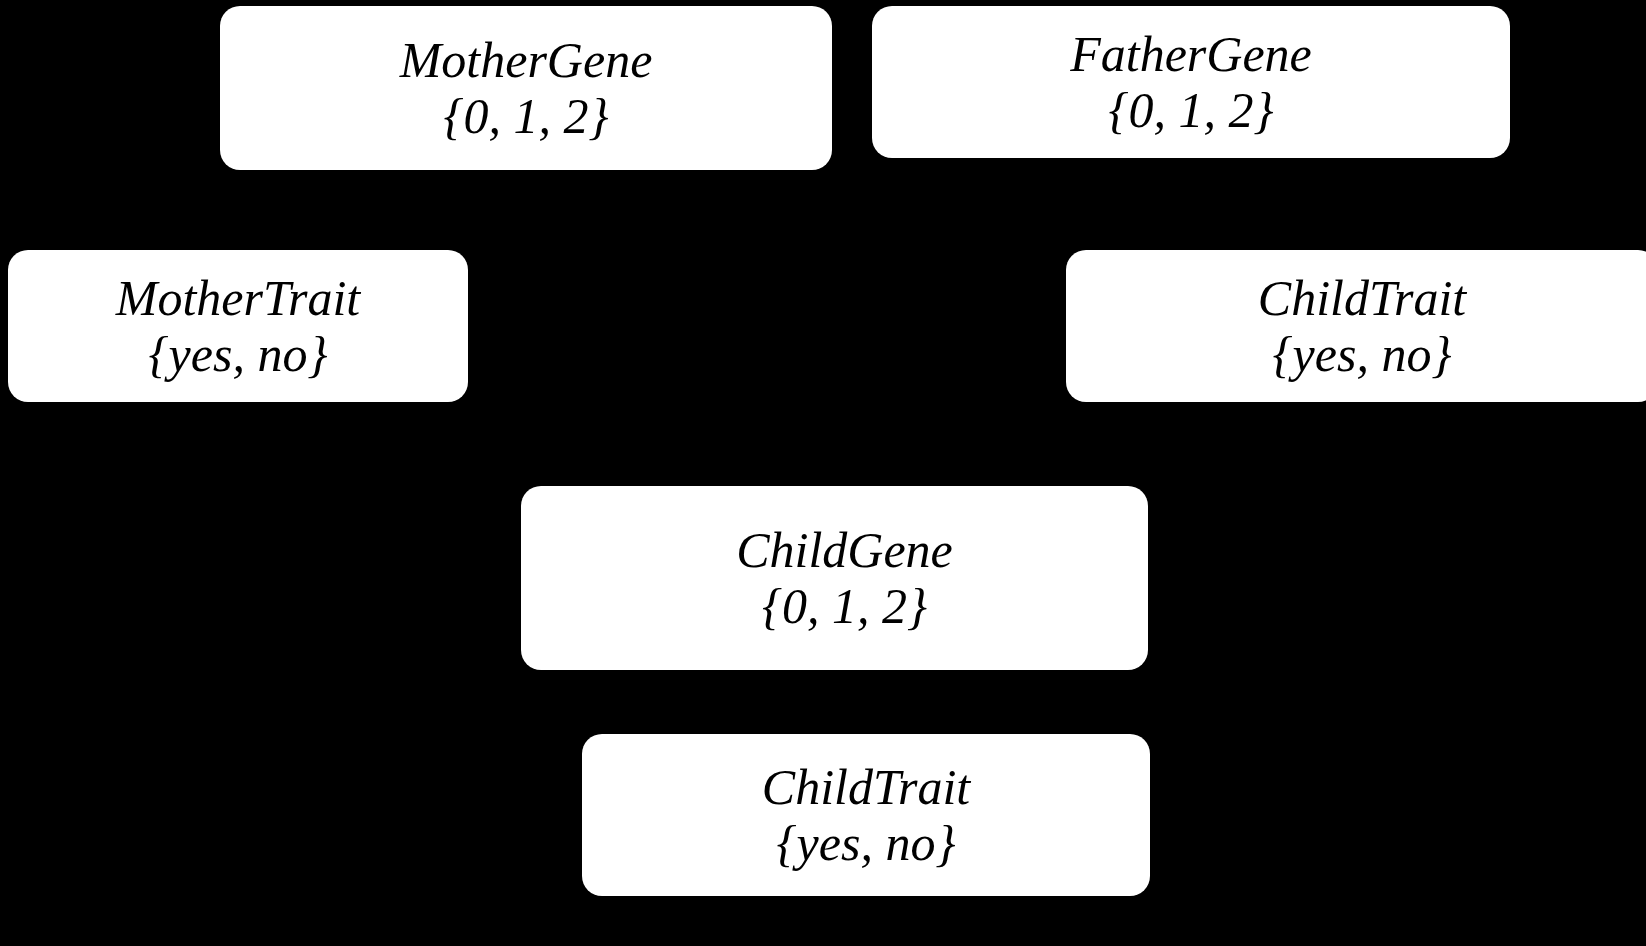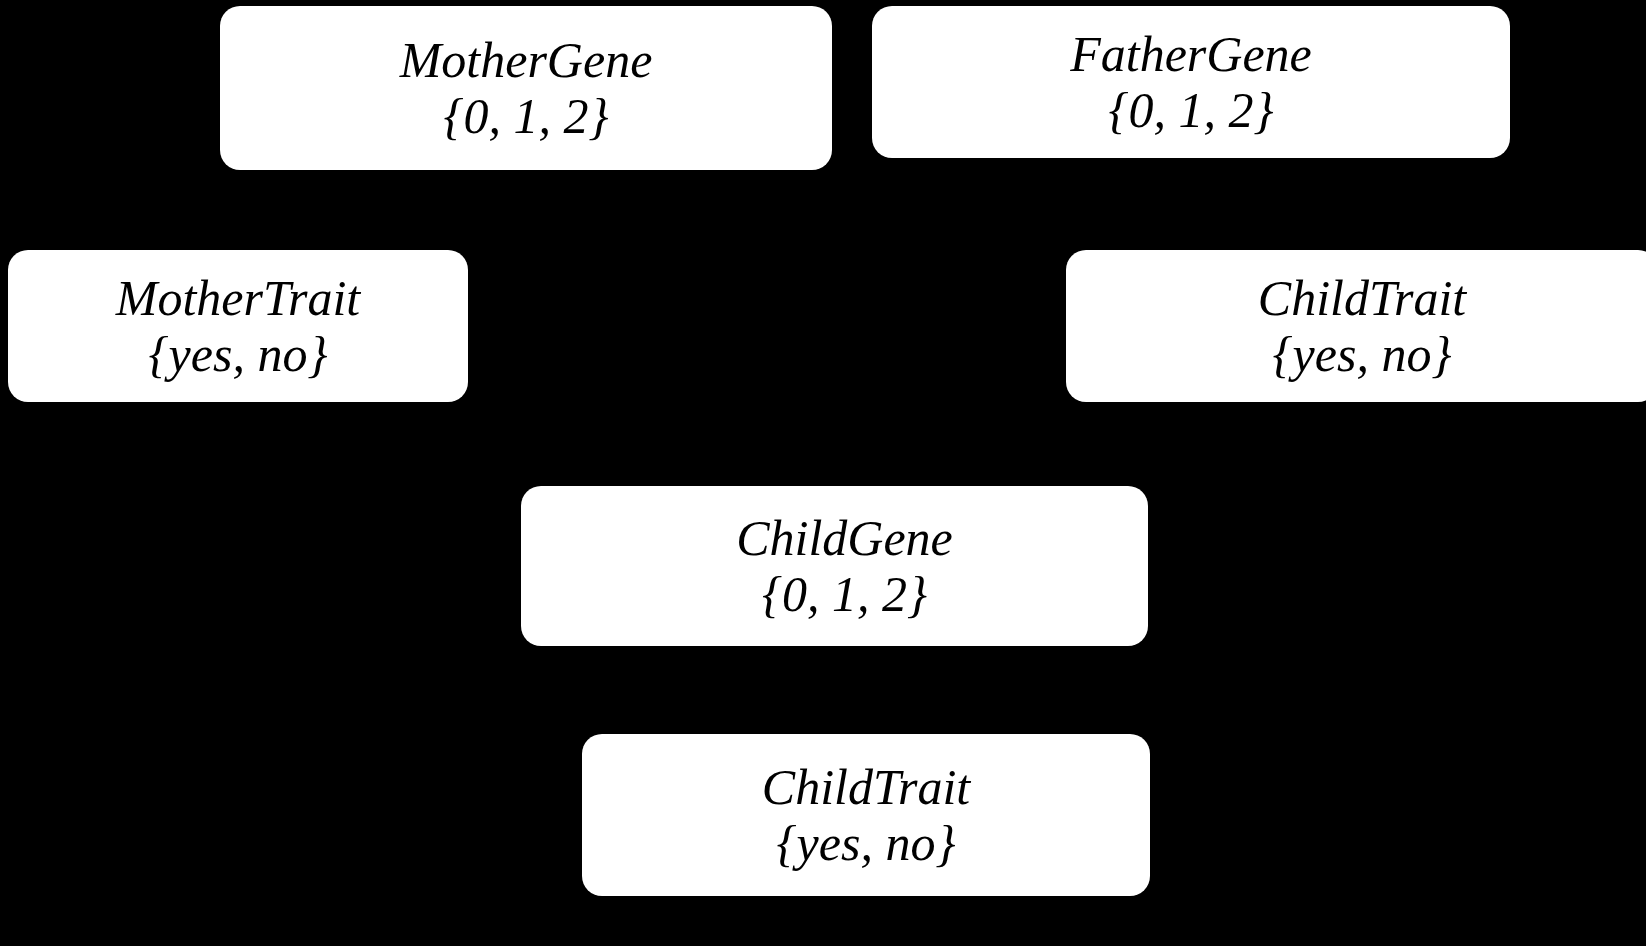--- a/index.html
+++ b/index.html
@@ -37,21 +37,21 @@
   .node .domain {
     font-size: 50px;
     white-space: nowrap;
   }
 
   
   #node-mother-gene  { left: 220px;  top: 6px;   width: 612px; height: 164px; }
   #node-father-gene  { left: 872px;  top: 6px;   width: 638px; height: 152px; }
   #node-mother-trait { left: 8px;    top: 250px; width: 460px; height: 152px; }
   #node-father-trait { left: 1066px; top: 250px; width: 592px; height: 152px; }
-  #node-child-gene   { left: 521px;  top: 486px; width: 627px; height: 160px; padding-left: 20px; }
+  #node-child-gene   { left: 521px;  top: 486px; width: 627px; height: 184px; padding-left: 20px; }
   #node-child-trait  { left: 582px;  top: 734px; width: 568px; height: 162px; }
 </style>
 </head>
 <body>
 
 <div id="canvas">
 
   <div class="node" id="node-mother-gene">
     <span class="name">MotherGene</span>
     <span class="domain">{0, 1, 2}</span>

